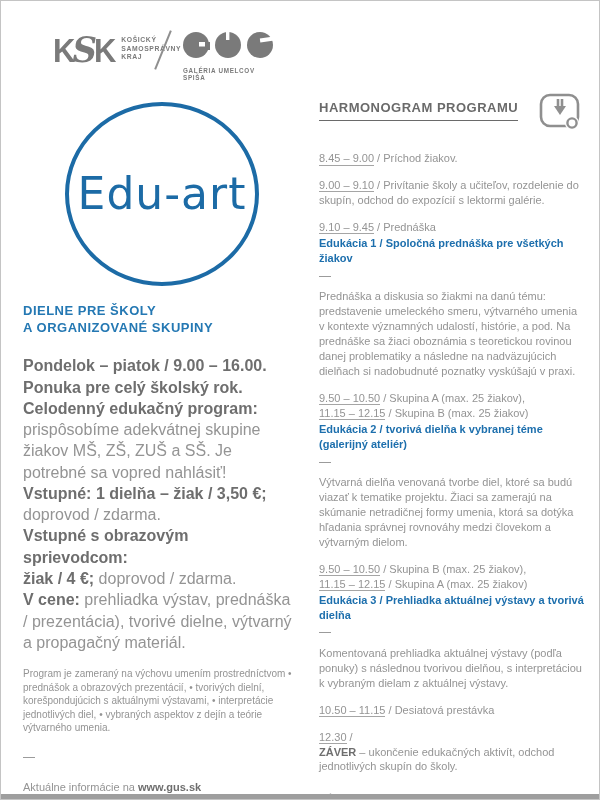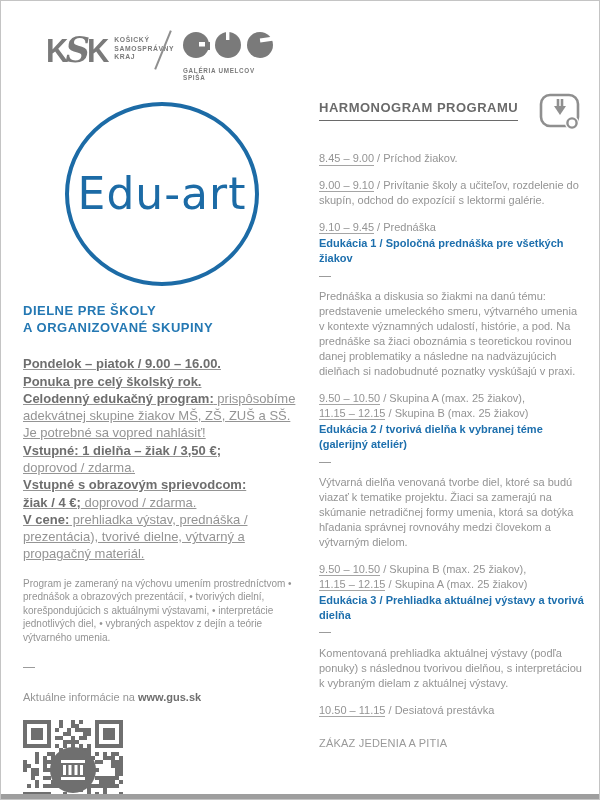--- a/index.html
+++ b/index.html
@@ -5,39 +5,39 @@
   html,body{margin:0;padding:0;background:#ffffff;}
   .page{
     position:relative; width:600px; height:800px; box-sizing:border-box;
     background:#ffffff; border:1px solid #c4c4c4; overflow:hidden;
     font-family:"Liberation Sans", sans-serif; color:#949494;
   }
   .bottom-bar{position:absolute;left:0;right:0;bottom:0;height:5px;background:#9e9e9e;}
 
   
   .logos{position:absolute;left:40px;top:26px;height:50px;}
-  .ksk{position:absolute;left:5px;top:2px;display:flex;align-items:center;}
+  .ksk{position:absolute;left:12px;top:2px;display:flex;align-items:center;}
   .ksk-letters{font-size:31px;font-weight:bold;color:#7a7a7a;letter-spacing:-2px;transform:scaleY(1.05);}
   .ksk-letters .ksk-s{font-family:"DejaVu Serif",serif;font-style:italic;font-size:34px;margin:0 -1px;}
   .ksk-caption{margin-left:7px;color:#7a7a7a;font-size:6.8px;font-weight:bold;letter-spacing:0.6px;line-height:1.25;}
   .divider{position:absolute;left:121px;top:2px;width:2px;height:42px;background:#8f8f8f;transform:rotate(22deg);}
   .gus{position:absolute;left:142px;top:5px;}
   .gus-caption{margin-top:3px;color:#7a7a7a;font-size:6.3px;font-weight:bold;letter-spacing:0.7px;}
 
   
   .eduart{position:absolute;left:64px;top:101px;width:186px;height:176px;
     border:4px solid #1c6ba6;border-radius:50%;
     display:flex;align-items:center;justify-content:center;}
   .eduart span{display:block;color:#1c6ba6;font-family:"DejaVu Sans",sans-serif;
     font-size:44px;line-height:0.98;letter-spacing:1px;}
 
   
   .left-col{position:absolute;left:22px;top:301px;width:274px;}
   .l-title{color:#2478b3;font-weight:bold;font-size:13px;letter-spacing:0.5px;line-height:1.32;}
-  .details{margin-top:19px;font-size:13px;line-height:1.33;text-decoration:underline;}
+  .details{margin-top:19px;font-size:16px;line-height:1.33;}
   .ln{margin:0;}
   .b{font-weight:bold;color:#6e6e6e;}
   .blk{display:block;}
   .program{margin-top:14px;font-size:10px;line-height:1.36;}
   .dash-line{margin-top:15px;font-size:12px;color:#8f8f8f;}
   .info-line{margin-top:17px;font-size:11px;}
   .info-line .b{color:#6e6e6e;}
   .qr-wrap{margin-top:17px;}
 
   
@@ -370,20 +370,24 @@
       <p class="body"><span class="time">11.15 – 12.15</span><span> / Skupina A (max. 25 žiakov)</span></p>
       <div class="btitle">Edukácia 3 / Prehliadka aktuálnej výstavy a tvorivá dielňa</div>
       <div class="sdash">—</div>
       <p class="body">Komentovaná prehliadka aktuálnej výstavy (podľa ponuky) s následnou tvorivou dielňou, s interpretáciou k vybraným dielam z aktuálnej výstavy.</p>
     </div>
 
     <div class="sblk">
       <p class="body"><span class="time">10.50 – 11.15</span><span> / Desiatová prestávka</span></p>
     </div>
 
+    <div class="sblk">
+      <p class="body"><span class="time">12.30</span><span> /</span></p>
+      <p class="body"><span class="zaver-label">ZÁVER</span><span> – ukončenie edukačných aktivít, odchod jednotlivých skupín do školy.</span></p>
+    </div>
 
     <div class="notice">
       <div>ZÁKAZ JEDENIA A PITIA</div>
 
     </div>
   </section>
 
   <div class="bottom-bar"></div>
 </div>
 

